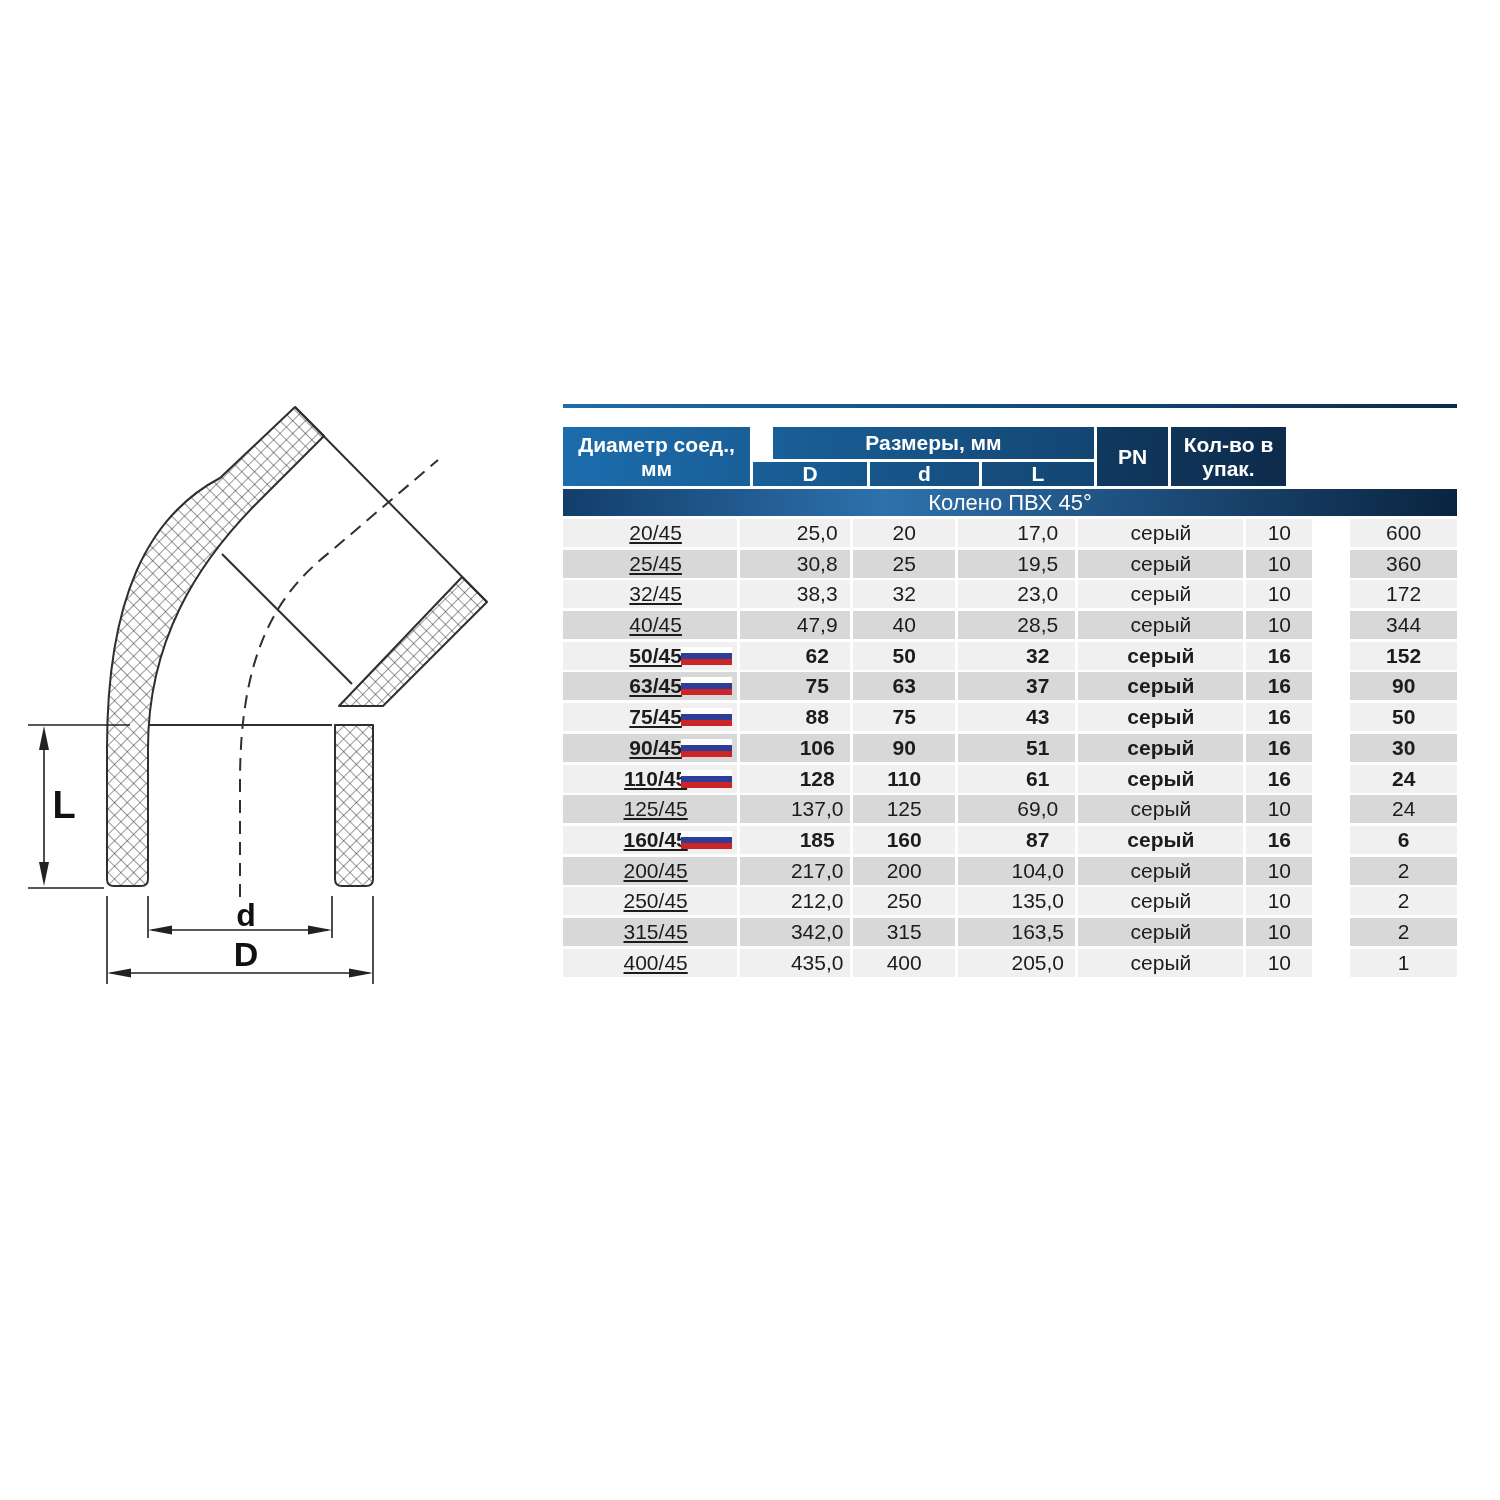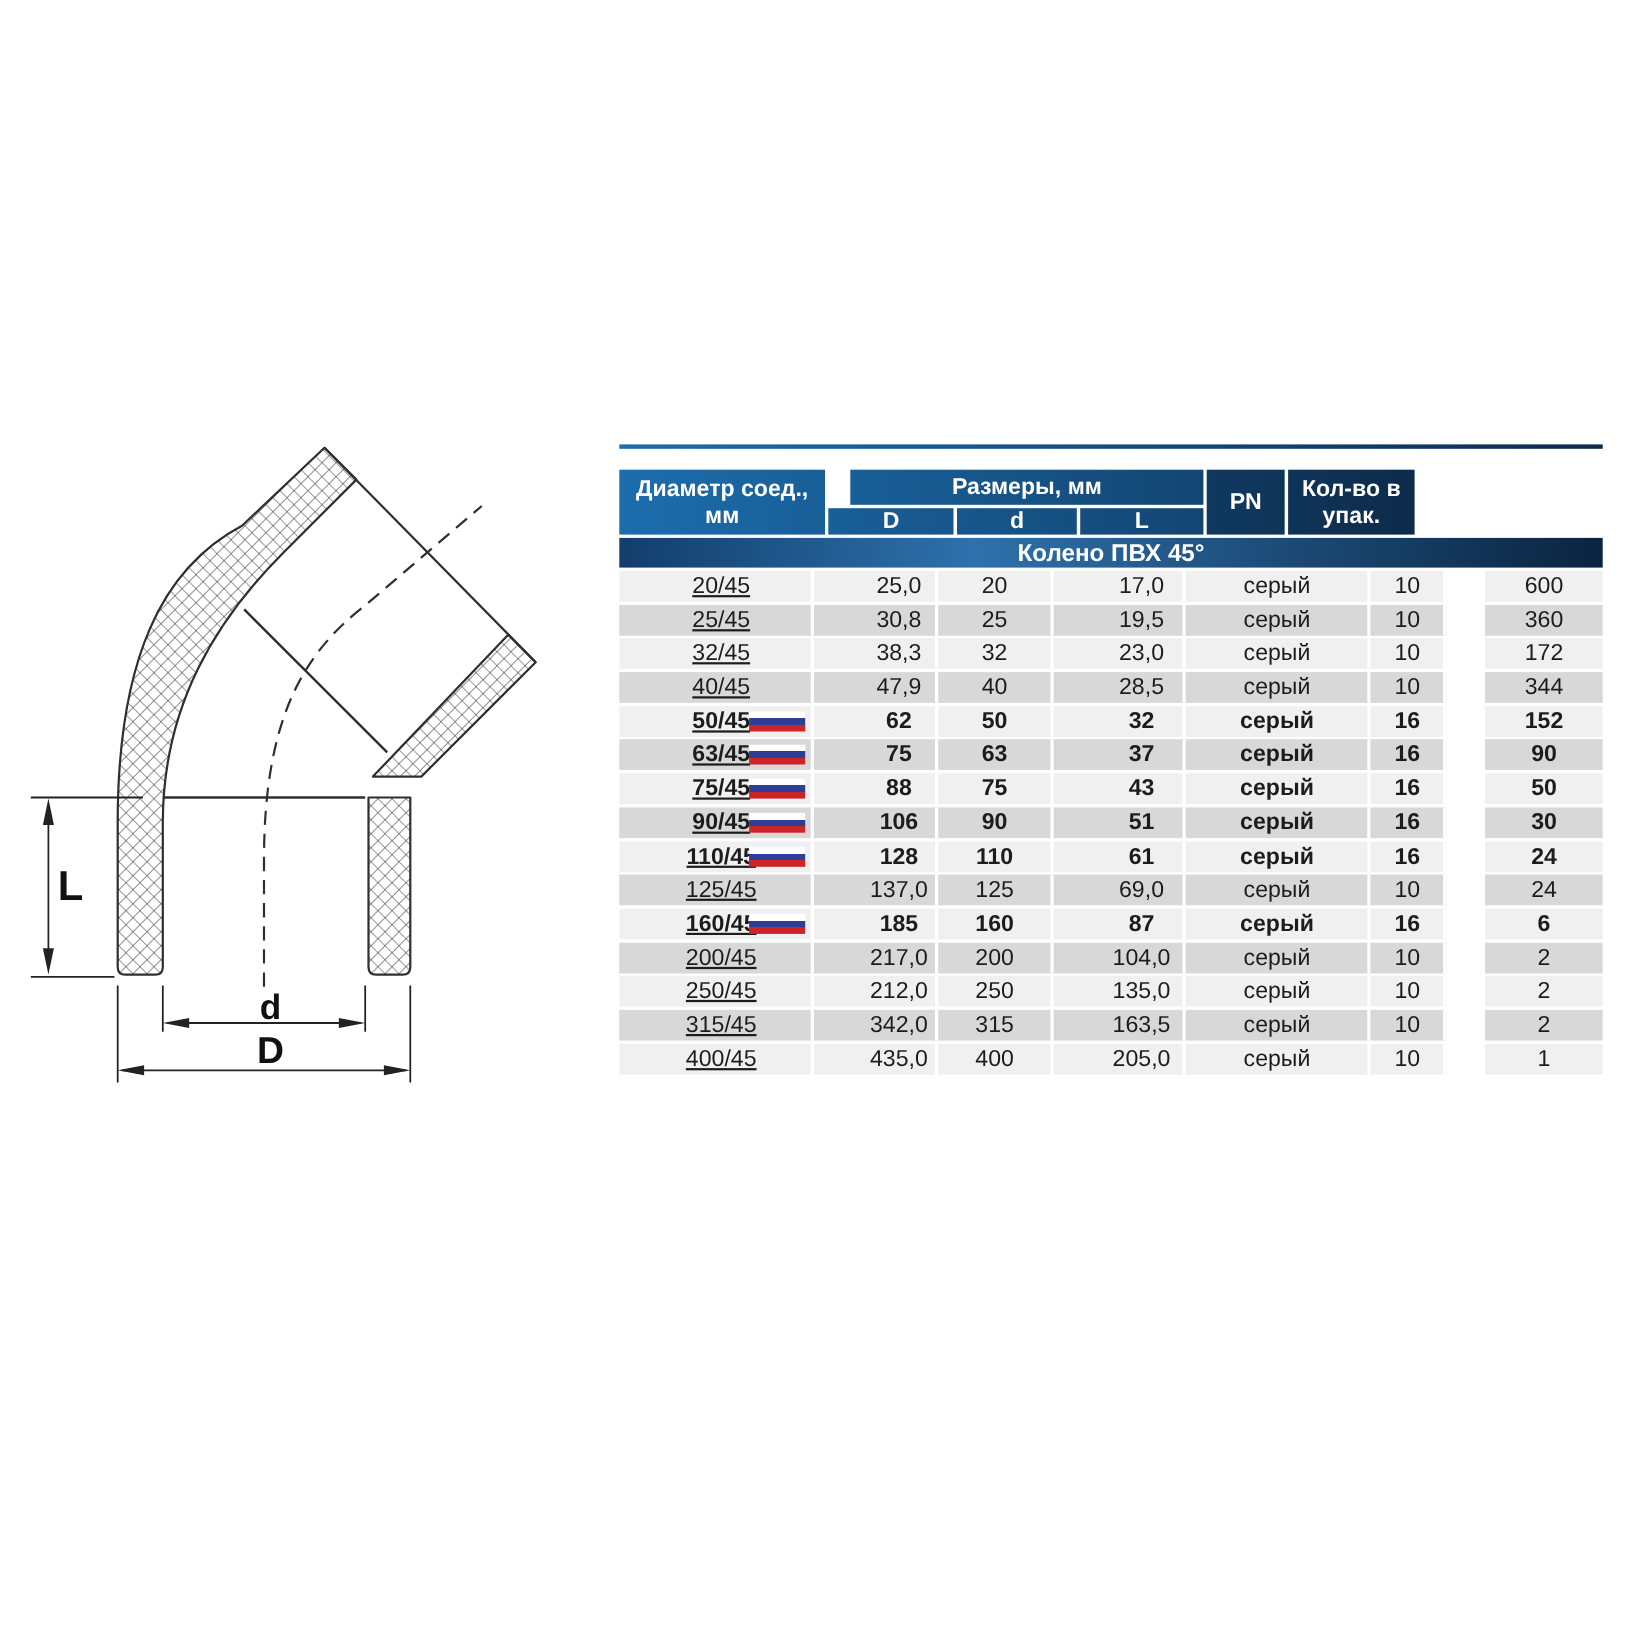--- a/index.html
+++ b/index.html
@@ -23,21 +23,21 @@
       background:linear-gradient(90deg,#195f98,#134672);margin-left:20px;}
   .sizes-sub{display:flex;flex:1;}
   .th-D{width:118px;background:linear-gradient(90deg,#195f98,#17568b);}
   .th-d{width:113px;background:linear-gradient(90deg,#17568b,#154e7f);}
   .th-L{width:113px;border-right:none;background:linear-gradient(90deg,#154e7f,#134672);}
   .th-color{width:171px;background:linear-gradient(90deg,#134672,#103960);}
   .th-pn{width:74px;background:linear-gradient(90deg,#103960,#0f3458);}
   .th-qty{width:115px;border-right:none;background:linear-gradient(90deg,#0f3458,#0d2b4b);}
 
   .subtitle{margin:3px 0;height:27px;display:flex;align-items:center;justify-content:center;
-      color:#ffffff;font-weight:bold;font-size:22px;
+      color:#ffffff;font-weight:normal;font-size:22px;
       background:linear-gradient(90deg,#123e6b 0%,#2e71ac 36%,#0a2440 100%);}
 
   .trow{display:flex;margin-bottom:2.7px;}
   .cell{height:28px;display:flex;align-items:center;justify-content:center;
         border-right:3px solid #ffffff;font-size:21px;color:#1c1c1c;}
   .light .cell{background:#f0f0f0;}
   .dark  .cell{background:#d8d8d8;}
   .bold  .cell{font-weight:bold;}
   .c0{width:190px;justify-content:center;padding-left:11px;position:relative;text-decoration:underline;}
   .c1{width:118px;padding-left:44px;}

